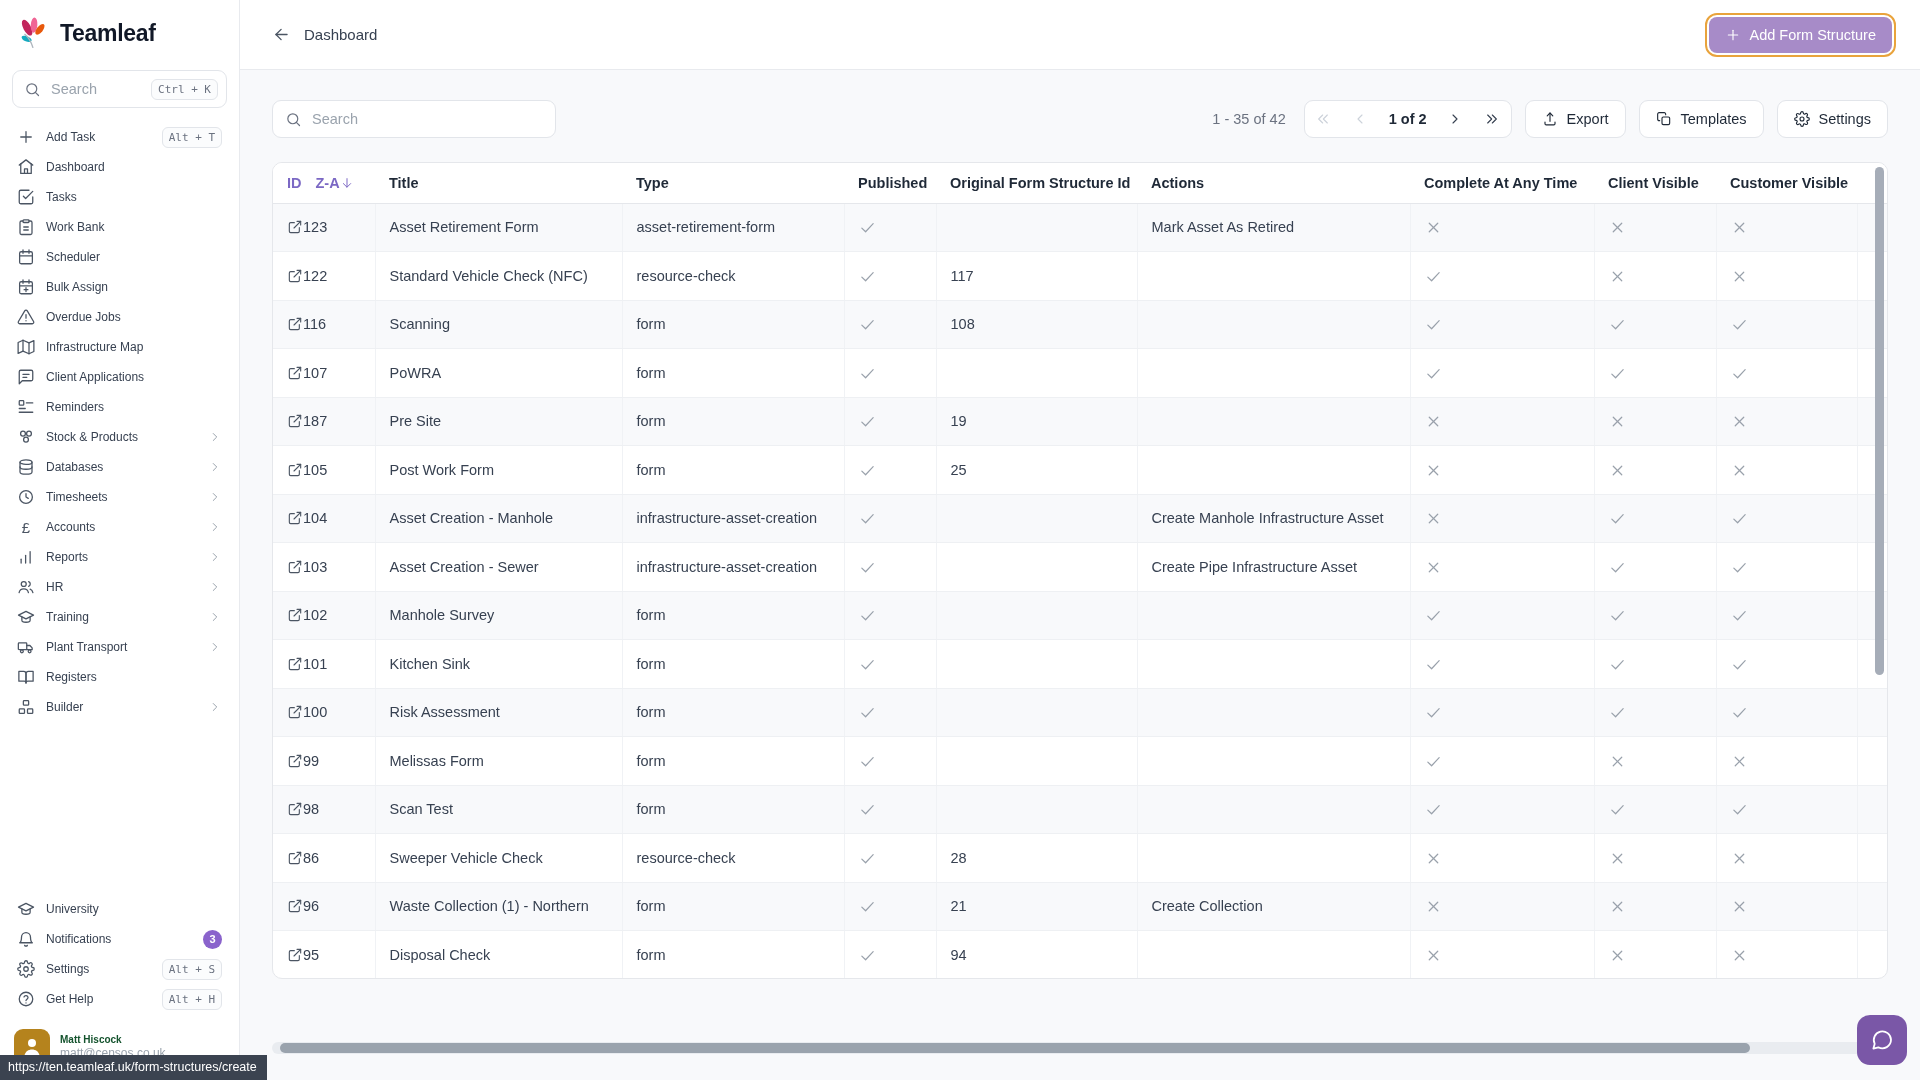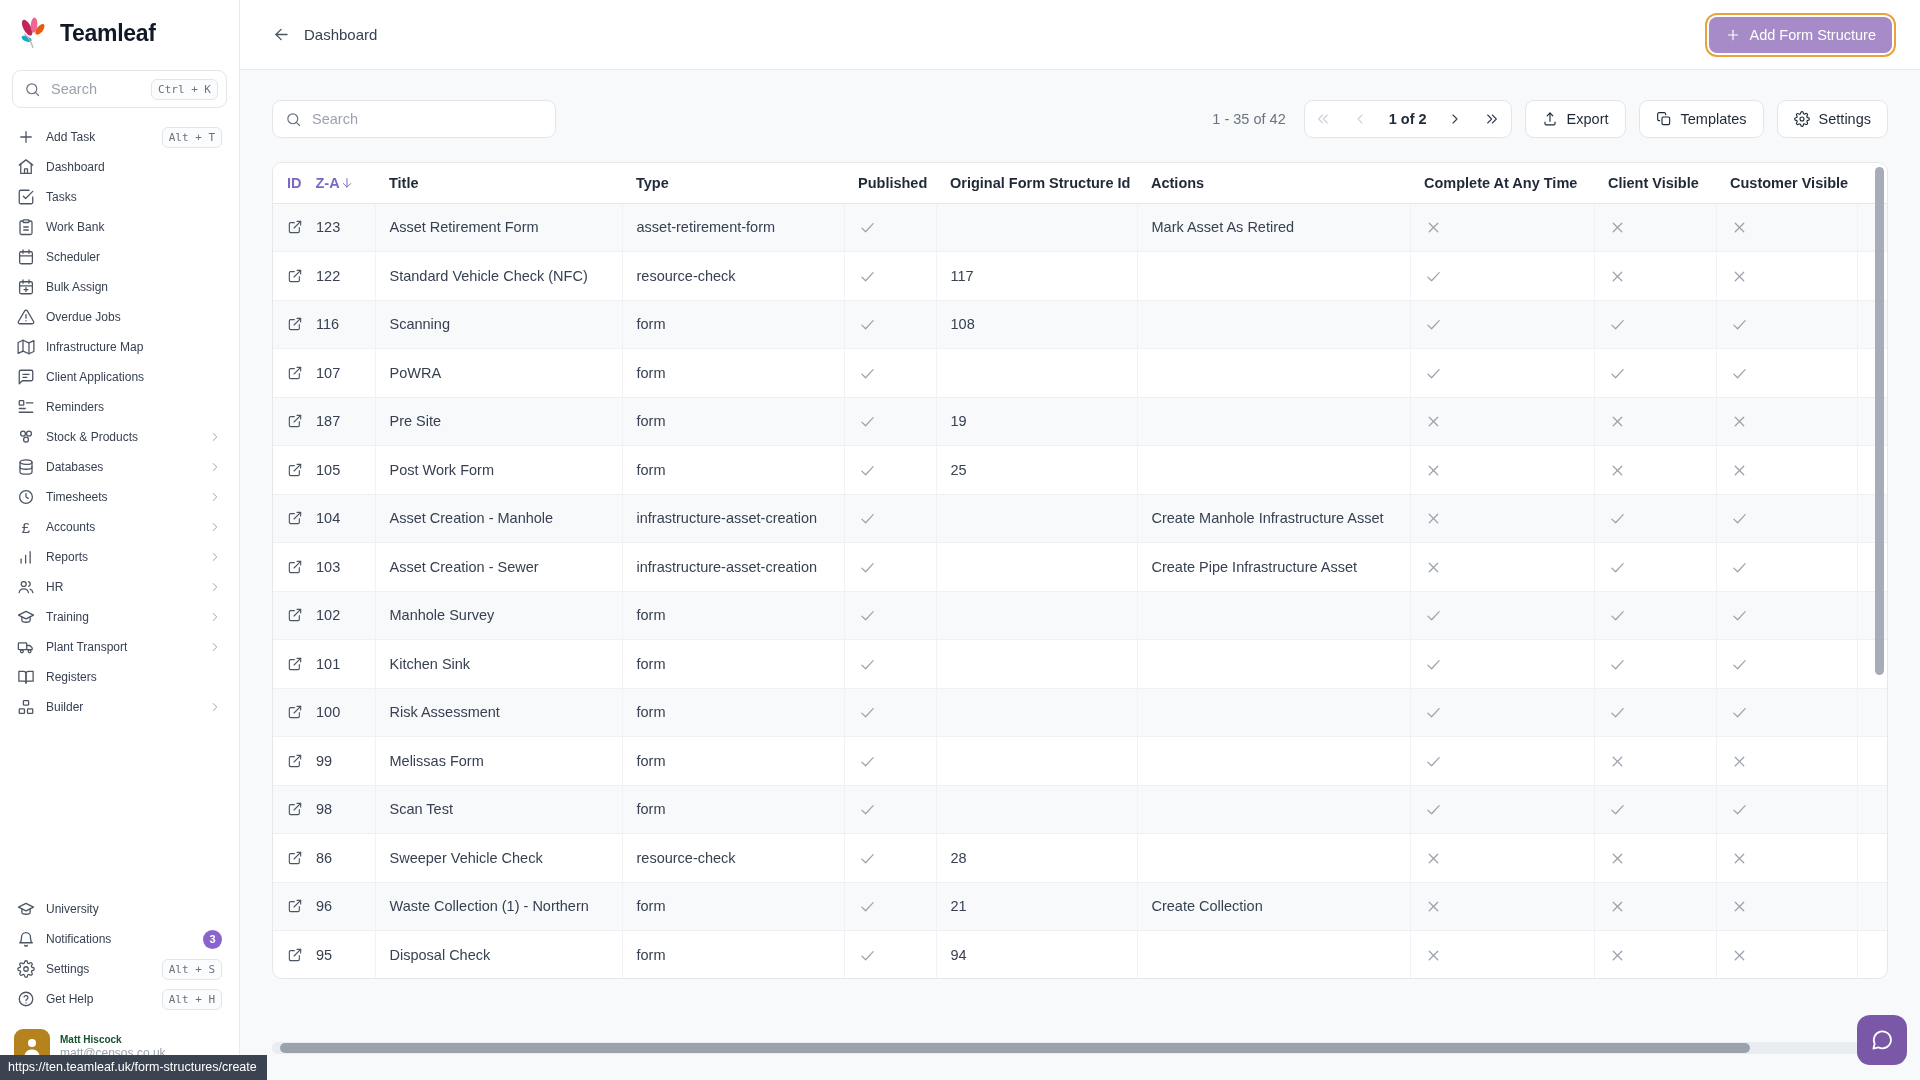--- a/index.html
+++ b/index.html
@@ -74,21 +74,21 @@
   table { border-collapse:collapse; table-layout:fixed; width:1656px; }
   th { text-align:left; font-size:14.5px; font-weight:600; color:#1f2937; height:40px; padding:0 14px;
     white-space:nowrap; overflow:hidden; border-bottom:1px solid #e5e7eb; background:#fff; cursor:pointer;}
   th.sorted { color:var(--accent); }
   th .sortwrap { display:inline-flex; align-items:center; margin-left:14px; color:var(--accent); }
   th .sortwrap .ic { width:14px; height:14px; }
   td { font-size:14.5px; color:#374151; height:48.5px; padding:0 14px; white-space:nowrap; overflow:hidden;
     border-bottom:1px solid #eef0f3; border-right:1px solid #f0f2f5; }
   td:last-child { border-right:none; }
   tbody tr:nth-child(odd) td { background:#f8f9fb; }
-  .idflex { display:flex; align-items:center; gap:13px; }
+  .idflex { display:flex; align-items:center; }
   .extlink { width:16px; height:16px; color:#4b5563; flex:0 0 16px; cursor:pointer;}
   .mark { display:inline-flex; width:17px; height:17px; color:#99a1ab; vertical-align:middle;}
 
   .vscroll { position:absolute; top:3px; right:3px; bottom:3px; width:10px; }
   .vthumb { position:absolute; top:1px; right:0; width:9px; height:508px; background:#a6adb8; border-radius:6px; cursor:pointer;}
   .hscroll { position:absolute; left:32px; bottom:26px; width:1616px; height:12px; background:#e9ecf0; border-radius:7px; }
   .hthumb { position:absolute; left:8px; top:1px; width:1470px; height:10px; background:#9aa3ad; border-radius:6px; cursor:pointer;}
 
   
   .chat-fab { position:absolute; right:13px; bottom:15px; width:50px; height:50px; border-radius:13px; border:none;

